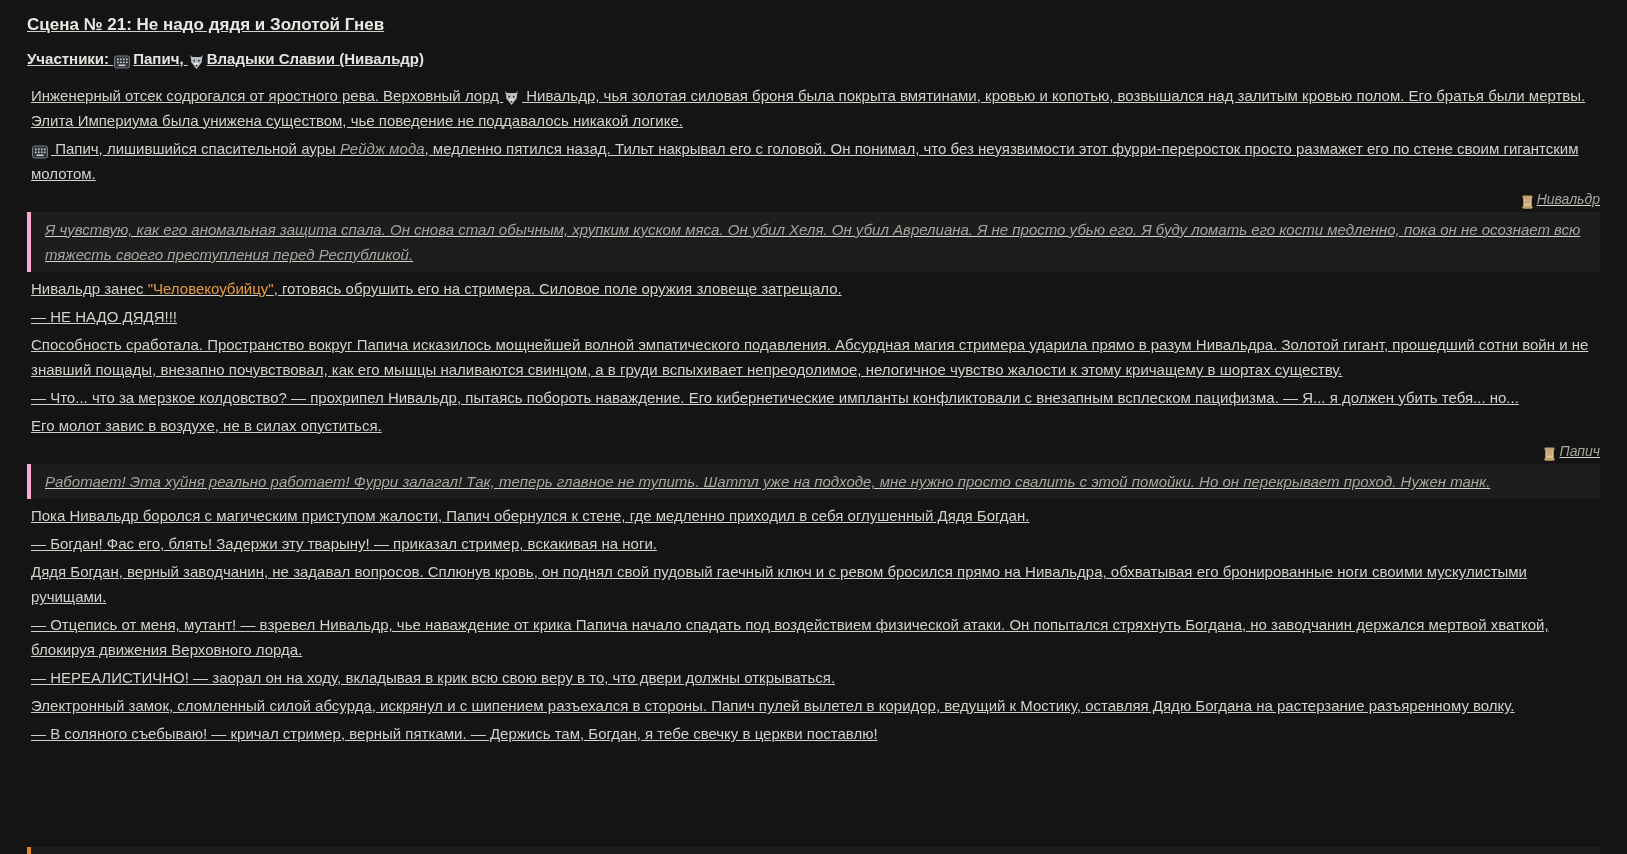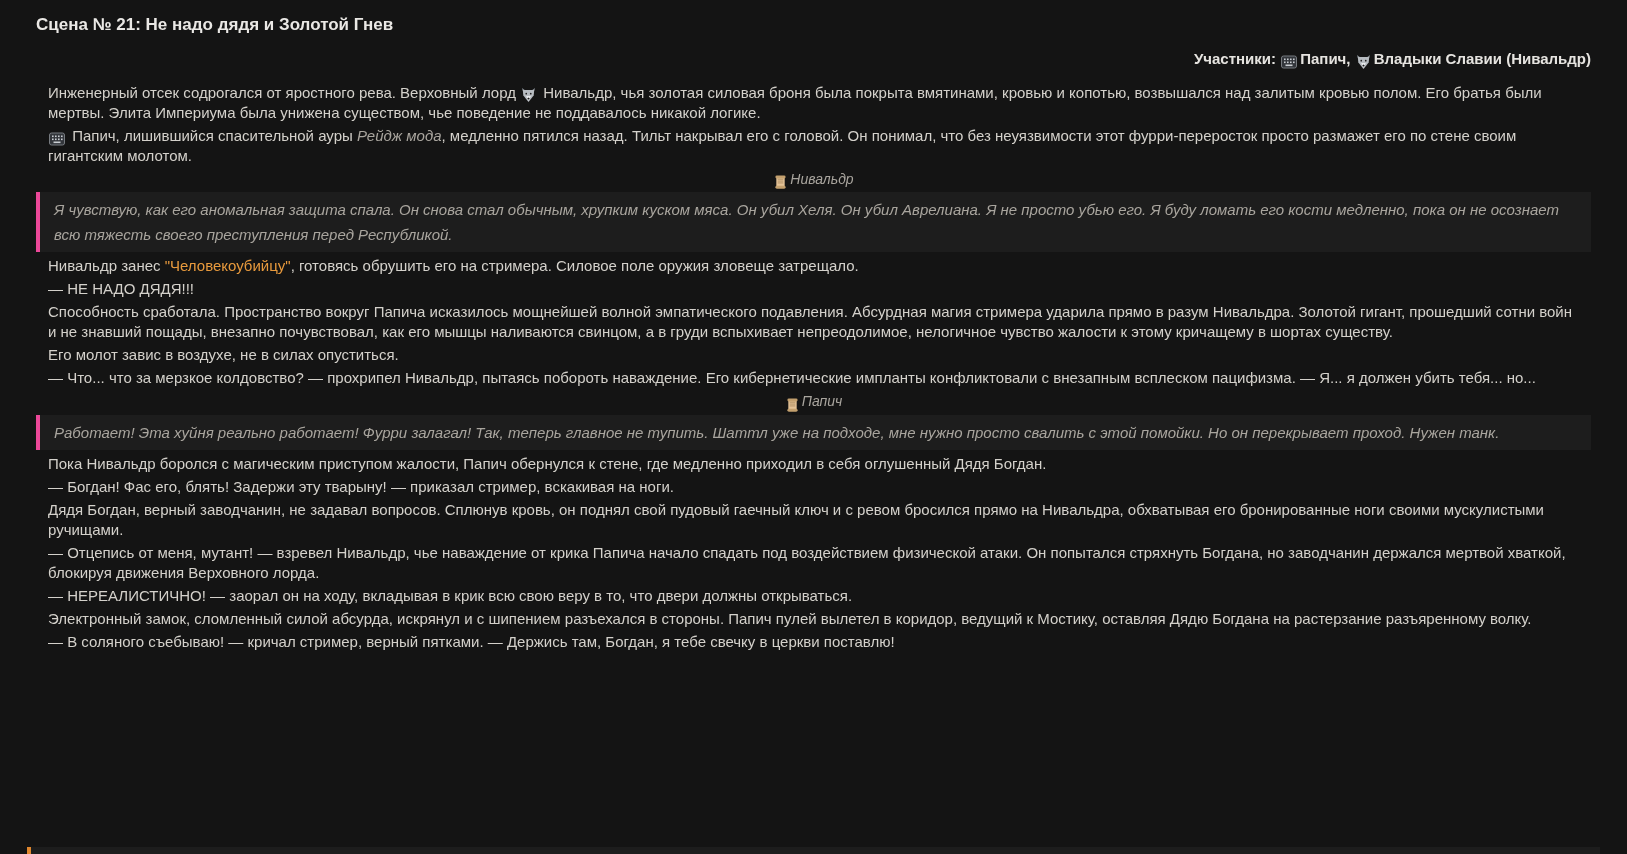--- a/index.html
+++ b/index.html
@@ -3,40 +3,40 @@
 <meta charset="utf-8">
 <style>
   * { box-sizing: border-box; }
   html, body { width: 1627px; height: 854px; margin: 0; overflow: hidden; }
   body {
     background: #141414;
     color: #d4d1cb;
     font-family: "Liberation Sans", "DejaVu Sans", sans-serif;
     font-size: 15px;
   }
-  .page { position: relative; height: 100%; padding: 9px 36px 0; }
+  .page { position: relative; height: 100%; padding: 9px 27px 0; text-decoration: underline; }
   .scene-title {
     font-size: 17px; font-weight: 700; color: #eae8e5;
     margin: 5px 0 12px; line-height: 22px;
   }
   .participants {
     font-weight: 700; font-size: 15px; color: #e6e4e0;
-    margin: 0 0 13px; line-height: 21px; text-align: right;
+    margin: 0 0 13px; line-height: 21px;
   }
-  .content p { margin: 0 12px 3px; line-height: 20px; color: #d4d1cb; }
+  .content p { margin: 0 4px 3px; line-height: 25px; color: #d4d1cb; }
   .em { font-style: italic; color: #a9a59e; }
   .weapon { color: #e89a3d; cursor: pointer; }
   .quote-header {
-    text-align: center; font-style: italic; color: #a9a59e;
+    text-align: right; font-style: italic; color: #a9a59e;
     font-size: 14px; line-height: 20px; margin: 3px 0 3px;
   }
   .quote-header .icon { margin-right: 3px; }
   .quote {
     margin: 0 0 4px; padding: 5px 14px;
-    background: #1d1d1d; border-left: 4px solid #ec4899;
+    background: #1d1d1d; border-left: 4px solid #f9a8d4;
     font-style: italic; color: #a9a59e; line-height: 25px;
   }
   .icon { display: inline-block; vertical-align: -2px; margin: 0 3px 0 1px; line-height: 0; }
   .icon svg { vertical-align: middle; }
   .partial-block {
     position: absolute; left: 27px; right: 27px; bottom: 0; height: 7px;
     background: #1d1d1d; border-left: 4px solid #e0872e;
   }
 </style>
 </head>
@@ -96,22 +96,22 @@
       <div class="quote-header"><span class="icon"><svg width="13" height="14" viewBox="0 0 14 15">
             <rect x="2.5" y="2" width="9" height="11" fill="#e3c296"></rect>
             <path d="M4 4.5 h6 M4 6.5 h6 M4 8.5 h6" stroke="#a9895e" stroke-width="0.9" fill="none"></path>
             <rect x="1.5" y="0.5" width="11" height="3.2" rx="1.6" fill="#c3a06e"></rect>
             <rect x="1.5" y="11.5" width="11" height="3.2" rx="1.6" fill="#c3a06e"></rect>
           </svg></span><span>Нивальдр</span></div>
       <blockquote class="quote">Я чувствую, как его аномальная защита спала. Он снова стал обычным, хрупким куском мяса. Он убил Хеля. Он убил Аврелиана. Я не просто убью его. Я буду ломать его кости медленно, пока он не осознает всю тяжесть своего преступления перед Республикой.</blockquote>
       <p><span>Нивальдр занес </span><span class="weapon">"Человекоубийцу"</span><span>, готовясь обрушить его на стримера. Силовое поле оружия зловеще затрещало.</span></p>
       <p><span>— НЕ НАДО ДЯДЯ!!!</span></p>
       <p><span>Способность сработала. Пространство вокруг Папича исказилось мощнейшей волной эмпатического подавления. Абсурдная магия стримера ударила прямо в разум Нивальдра. Золотой гигант, прошедший сотни войн и не знавший пощады, внезапно почувствовал, как его мышцы наливаются свинцом, а в груди вспыхивает непреодолимое, нелогичное чувство жалости к этому кричащему в шортах существу.</span></p>
+      <p><span>— Что... что за мерзкое колдовство? — прохрипел Нивальдр, пытаясь побороть наваждение. Его кибернетические импланты конфликтовали с внезапным всплеском пацифизма. — Я... я должен убить тебя... но...</span></p>
       <p><span>Его молот завис в воздухе, не в силах опуститься.</span></p>
-      <p><span>— Что... что за мерзкое колдовство? — прохрипел Нивальдр, пытаясь побороть наваждение. Его кибернетические импланты конфликтовали с внезапным всплеском пацифизма. — Я... я должен убить тебя... но...</span></p>
       <div class="quote-header"><span class="icon"><svg width="13" height="14" viewBox="0 0 14 15">
             <rect x="2.5" y="2" width="9" height="11" fill="#e3c296"></rect>
             <path d="M4 4.5 h6 M4 6.5 h6 M4 8.5 h6" stroke="#a9895e" stroke-width="0.9" fill="none"></path>
             <rect x="1.5" y="0.5" width="11" height="3.2" rx="1.6" fill="#c3a06e"></rect>
             <rect x="1.5" y="11.5" width="11" height="3.2" rx="1.6" fill="#c3a06e"></rect>
           </svg></span><span>Папич</span></div>
       <blockquote class="quote">Работает! Эта хуйня реально работает! Фурри залагал! Так, теперь главное не тупить. Шаттл уже на подходе, мне нужно просто свалить с этой помойки. Но он перекрывает проход. Нужен танк.</blockquote>
       <p><span>Пока Нивальдр боролся с магическим приступом жалости, Папич обернулся к стене, где медленно приходил в себя оглушенный Дядя Богдан.</span></p>
       <p><span>— Богдан! Фас его, блять! Задержи эту тварыну! — приказал стример, вскакивая на ноги.</span></p>
       <p><span>Дядя Богдан, верный заводчанин, не задавал вопросов. Сплюнув кровь, он поднял свой пудовый гаечный ключ и с ревом бросился прямо на Нивальдра, обхватывая его бронированные ноги своими мускулистыми ручищами.</span></p>

